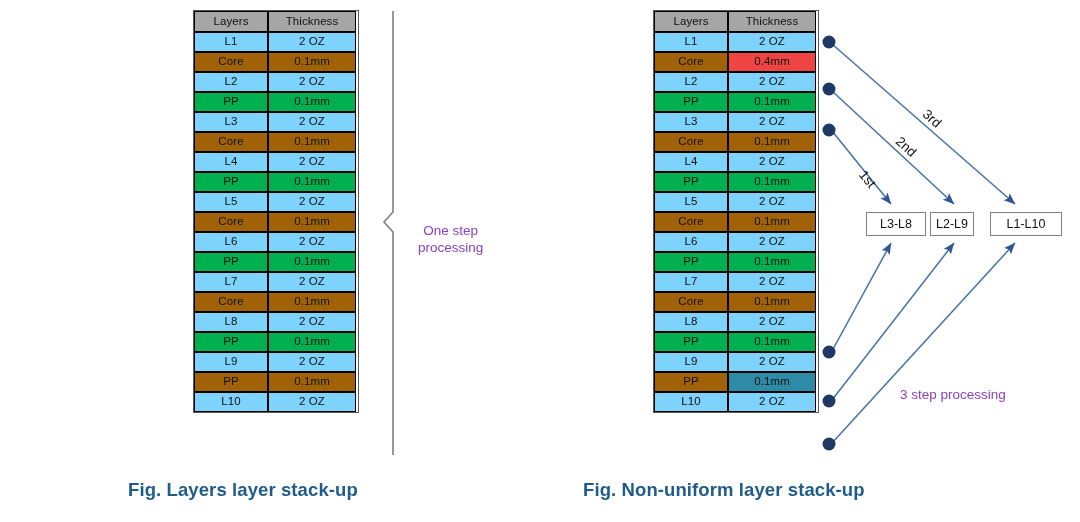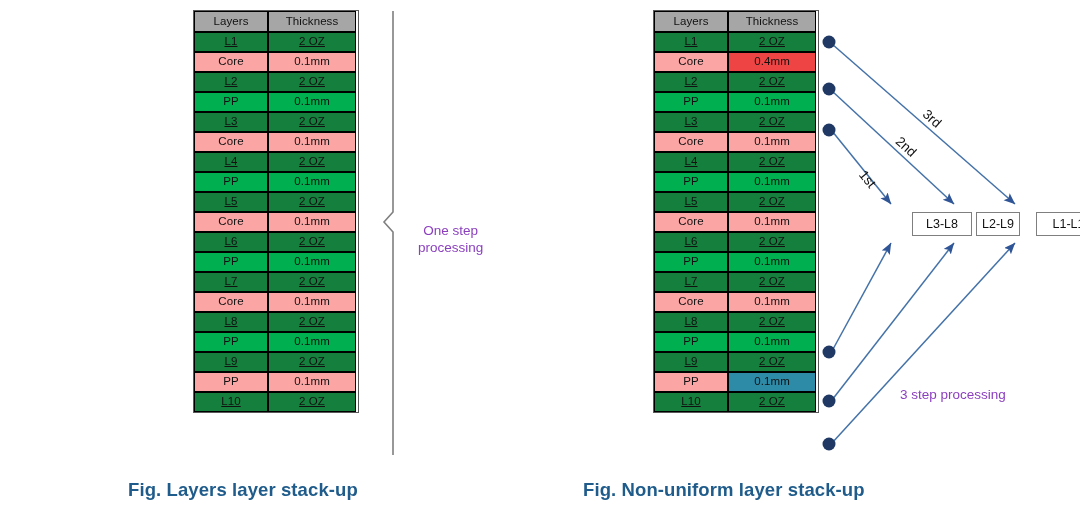--- a/index.html
+++ b/index.html
@@ -18,22 +18,22 @@
     display:flex;align-items:center;justify-content:center;
     font-size:11.5px;color:#111111;line-height:1;
     letter-spacing:.1px;
   }
   .c-layer{width:74px;}
   .c-thick{width:88px;}
   .hdr .cell{background:#a6a6a6;font-size:11.5px;}
   .hdr{height:21px;}
 
   
-  .bg-yellow{background:#15803d;text-decoration:underline;}
-  .bg-orange{background:#fca5a5;}
+  .bg-yellow{background:#7dd3fc;}
+  .bg-orange{background:#a16207;}
   .bg-green{background:#00B050;}
   .bg-blue{background:#ef4444;}
   .bg-teal{background:#2E8BA8;}
   .bg-grey{background:#a6a6a6;}
 
   
   .caption{
     position:absolute;
     font-size:18.5px;font-weight:bold;color:#1F5C8B;
     white-space:nowrap;letter-spacing:.1px;
@@ -47,21 +47,21 @@
   .annot.center{text-align:center;}
 
   
   #overlay{position:absolute;left:0;top:0;width:1080px;height:522px;pointer-events:none;}
 
   
   .rbox{
     position:absolute;height:24px;
     border:1.5px solid #7f7f7f;background:#ffffff;
     display:flex;align-items:center;justify-content:center;
-    font-size:12.5px;color:#111111;box-sizing:border-box;margin-left:46px;
+    font-size:12.5px;color:#111111;box-sizing:border-box;
   }
 </style>
 </head>
 <body>
 
 <div class="stack" id="left-stack" style="left:193px;top:10px;width:166px;">
     <div class="srow hdr">
       <div class="cell c-layer bg-grey">Layers</div>
       <div class="cell c-thick bg-grey">Thickness</div>
     </div>

